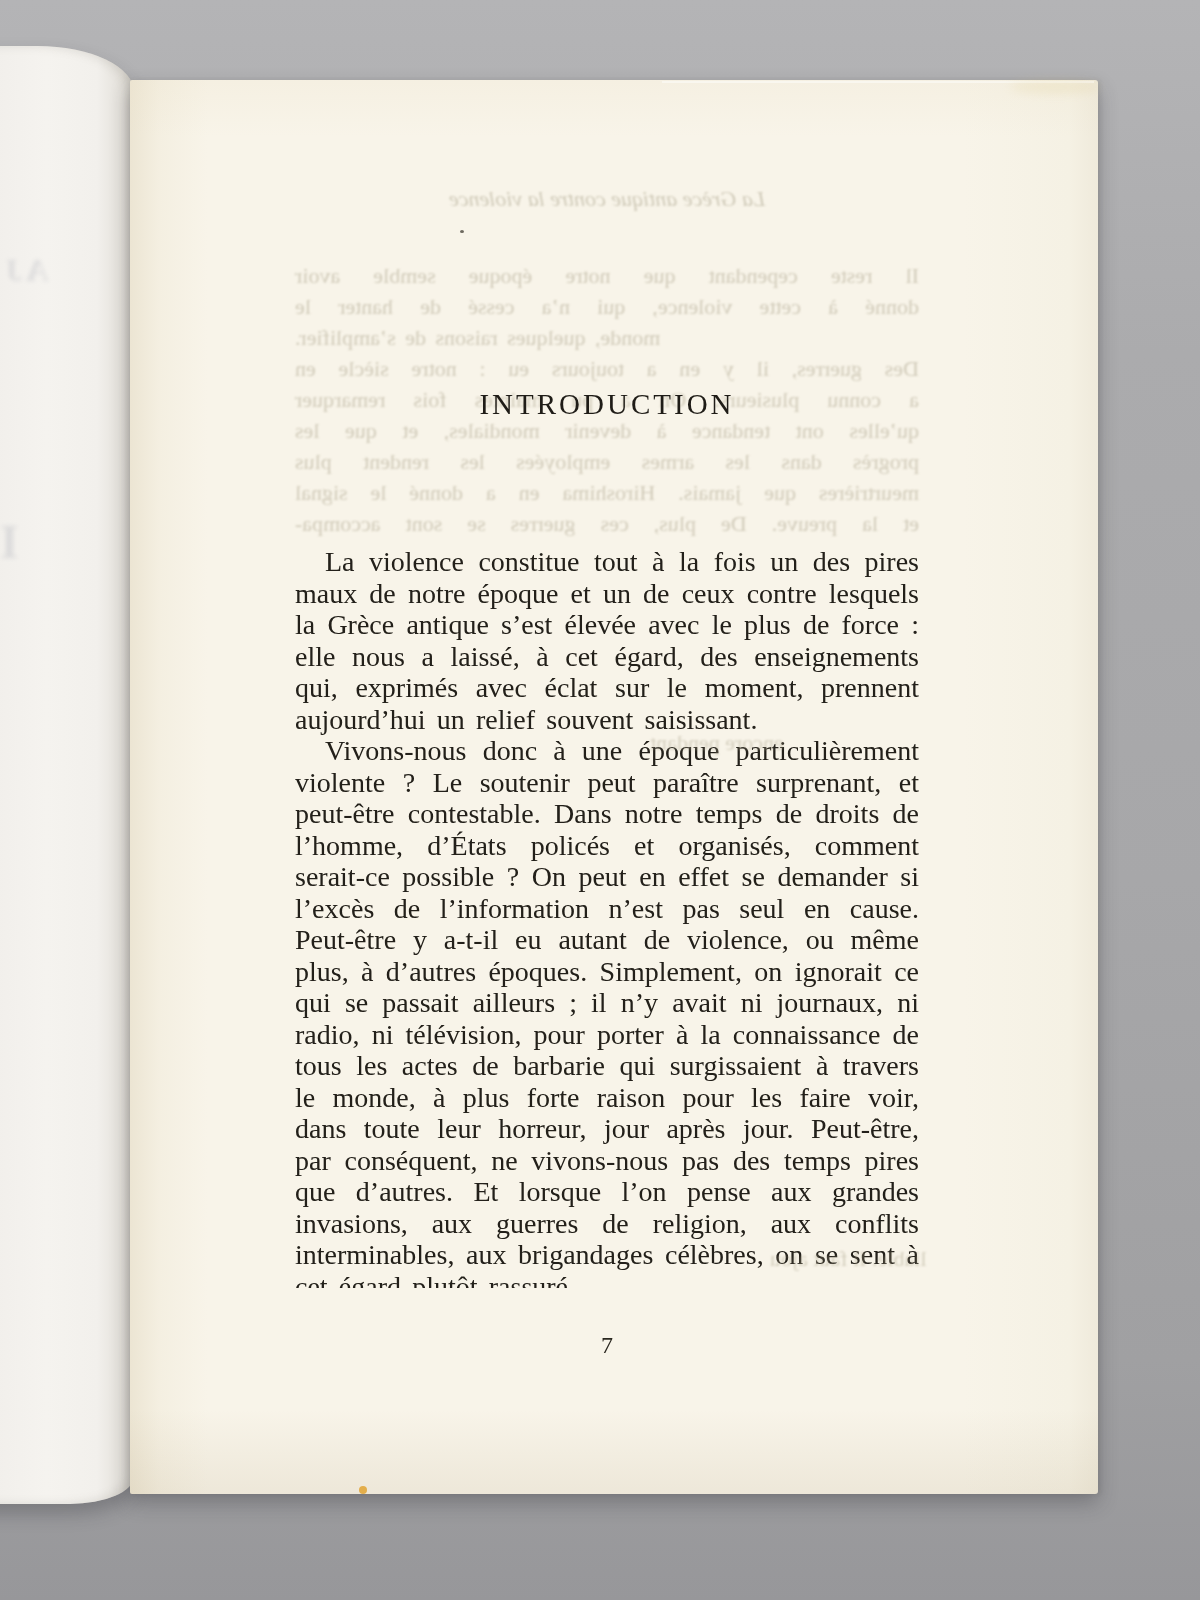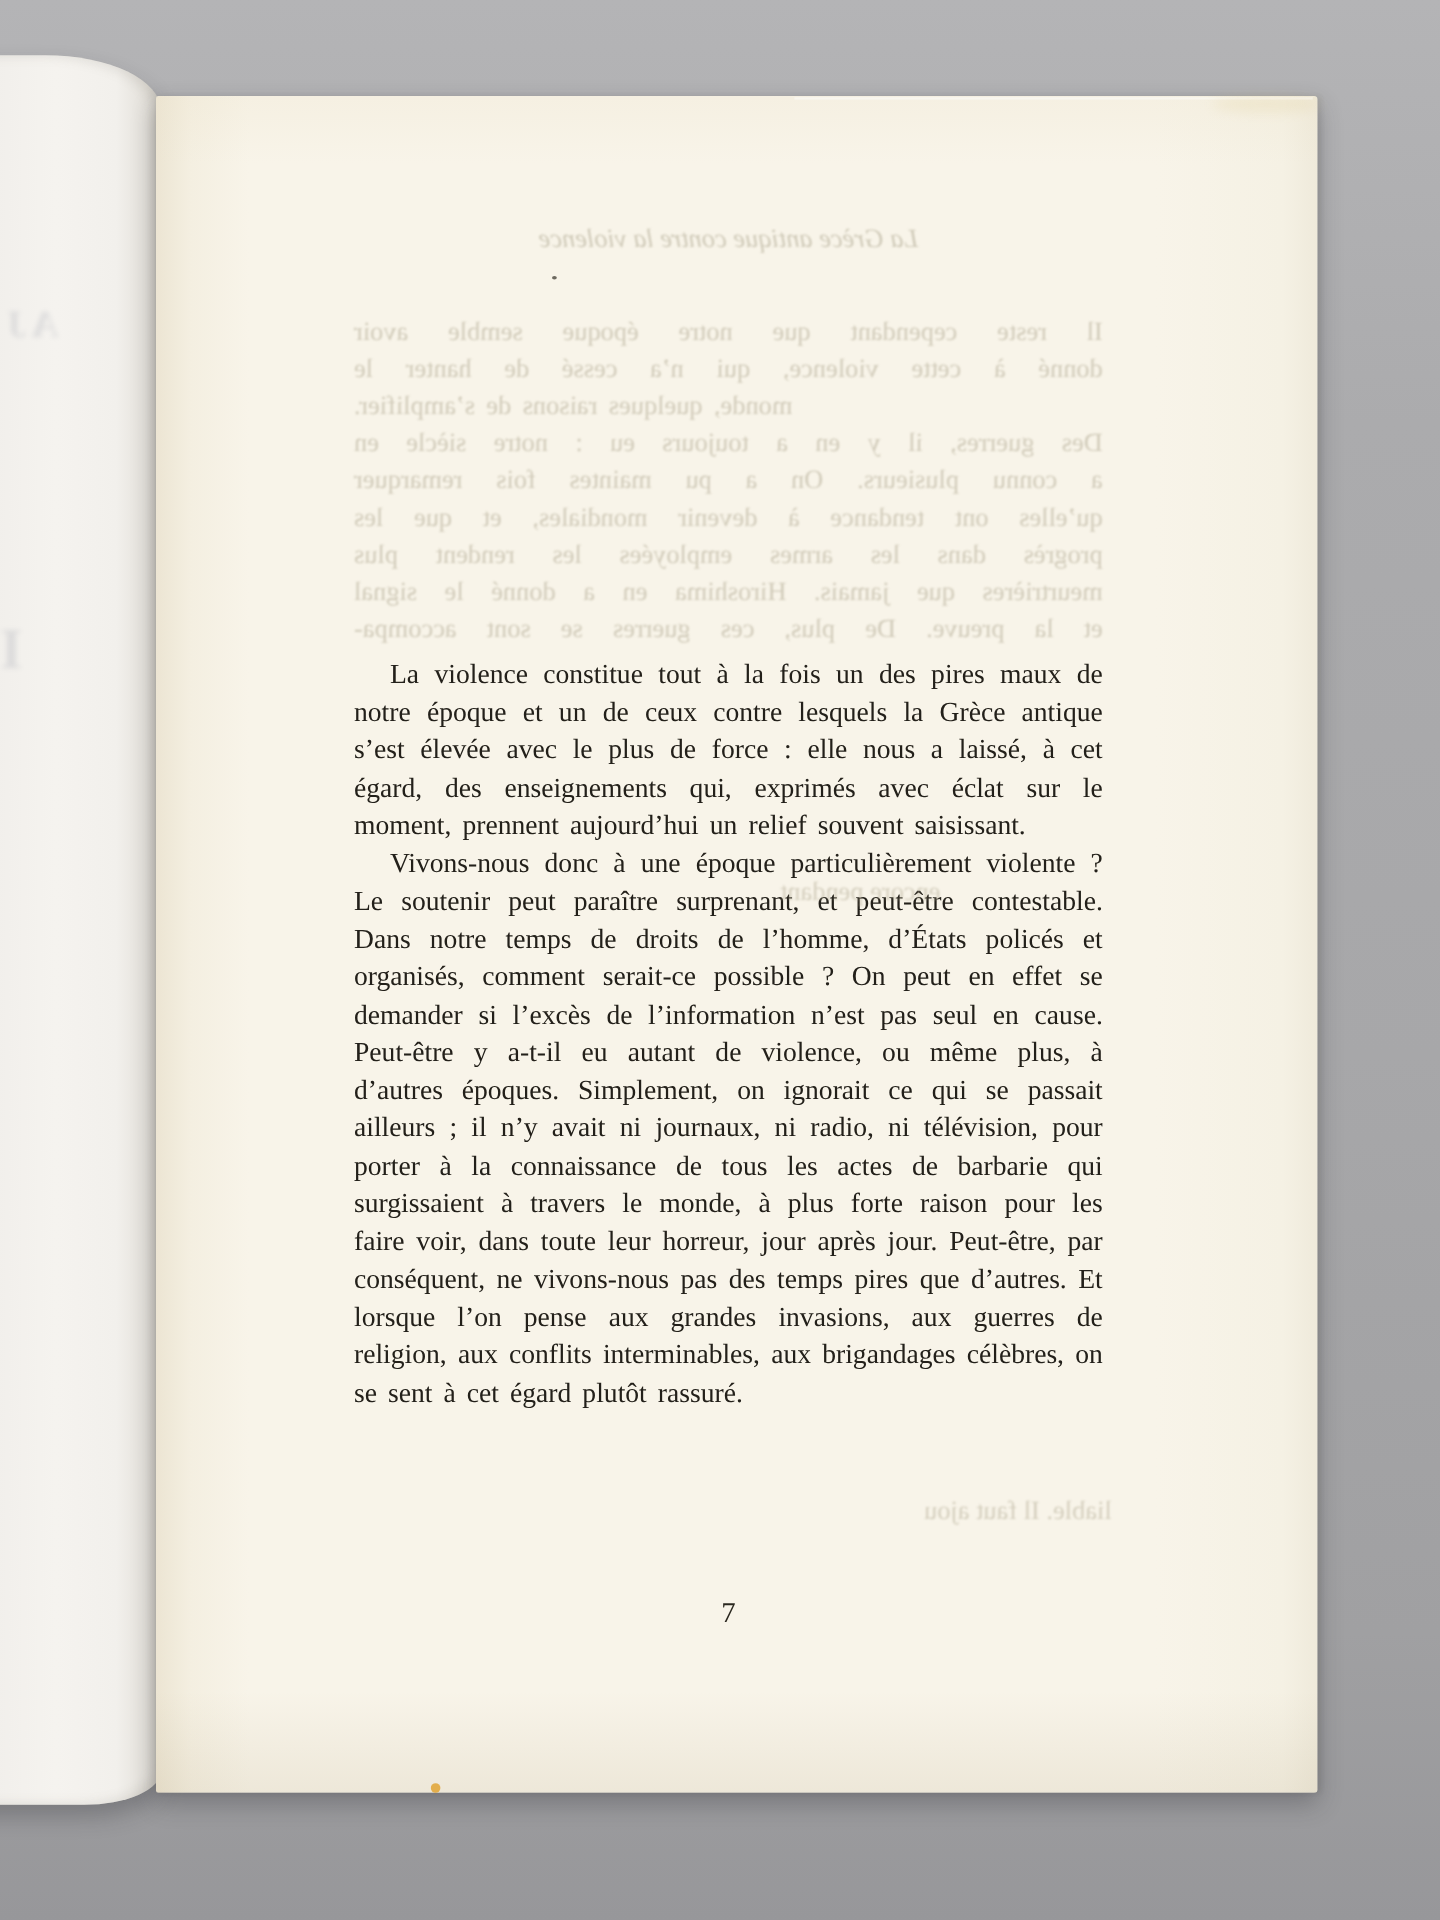--- a/index.html
+++ b/index.html
@@ -58,21 +58,21 @@
   .frag-2{left:640px; top:1166px;}
   
   .heading{
     position:absolute; left:165px; top:308px; width:624px; margin:0;
     text-align:center; font-size:29px; font-weight:400; letter-spacing:3px;
     color:#1f1c17;
   }
   .body-text{
     position:absolute; left:165px; top:466px; width:624px; height:742px;
     overflow:hidden; color:#23201a;
-    font-size:23px; line-height:31.5px; text-align:justify; word-spacing:.15em;
+    font-size:28px; line-height:31.5px; text-align:justify; word-spacing:.15em;
   }
   .para{margin:0; text-indent:30px;}
   .page-number{
     position:absolute; left:165px; top:1252px; width:624px;
     text-align:center; font-size:24px; color:#2a271f;
   }
   
   .speck{position:absolute; border-radius:50%;}
   .speck-dark{left:330px; top:150px; width:4px; height:3px; background:#4a463c; opacity:.8;}
   .speck-orange{left:229px; top:1406px; width:8px; height:8px; background:#e2a433; opacity:.85; filter:blur(.4px);}
@@ -102,20 +102,21 @@
         <div class="bl short">monde, quelques raisons de s’amplifier.</div>
         <div class="bl">Des guerres, il y en a toujours eu : notre siècle en</div>
         <div class="bl">a connu plusieurs. On a pu maintes fois remarquer</div>
         <div class="bl">qu’elles ont tendance à devenir mondiales, et que les</div>
         <div class="bl">progrès dans les armes employées les rendent plus</div>
         <div class="bl">meurtrières que jamais. Hiroshima en a donné le signal</div>
         <div class="bl">et la preuve. De plus, ces guerres se sont accompa-</div>
       </div>
     </div>
 
+    <h1 class="heading">INTRODUCTION</h1>
 
     <div class="body-text">
       <p class="para">La violence constitue tout à la fois un des pires maux de notre époque et un de ceux contre lesquels la Grèce antique s’est élevée avec le plus de force : elle nous a laissé, à cet égard, des enseignements qui, exprimés avec éclat sur le moment, prennent aujourd’hui un relief souvent saisissant.</p>
       <p class="para">Vivons-nous donc à une époque particulièrement violente ? Le soutenir peut paraître surprenant, et peut-être contestable. Dans notre temps de droits de l’homme, d’États policés et organisés, comment serait-ce possible ? On peut en effet se demander si l’excès de l’information n’est pas seul en cause. Peut-être y a-t-il eu autant de violence, ou même plus, à d’autres époques. Simplement, on ignorait ce qui se passait ailleurs ; il n’y avait ni journaux, ni radio, ni télévision, pour porter à la connaissance de tous les actes de barbarie qui surgissaient à travers le monde, à plus forte raison pour les faire voir, dans toute leur horreur, jour après jour. Peut-être, par conséquent, ne vivons-nous pas des temps pires que d’autres. Et lorsque l’on pense aux grandes invasions, aux guerres de religion, aux conflits interminables, aux brigandages célèbres, on se sent à cet égard plutôt rassuré.</p>
     </div>
 
     <div class="bleed-frag frag-1 mirror">encore pendant</div>
     <div class="bleed-frag frag-2 mirror">liable. Il faut ajou</div>
 
     <div class="page-number">7</div>

